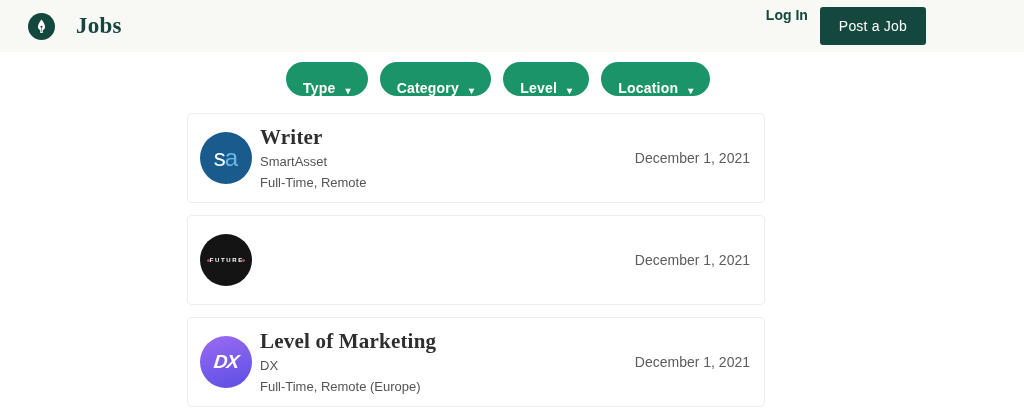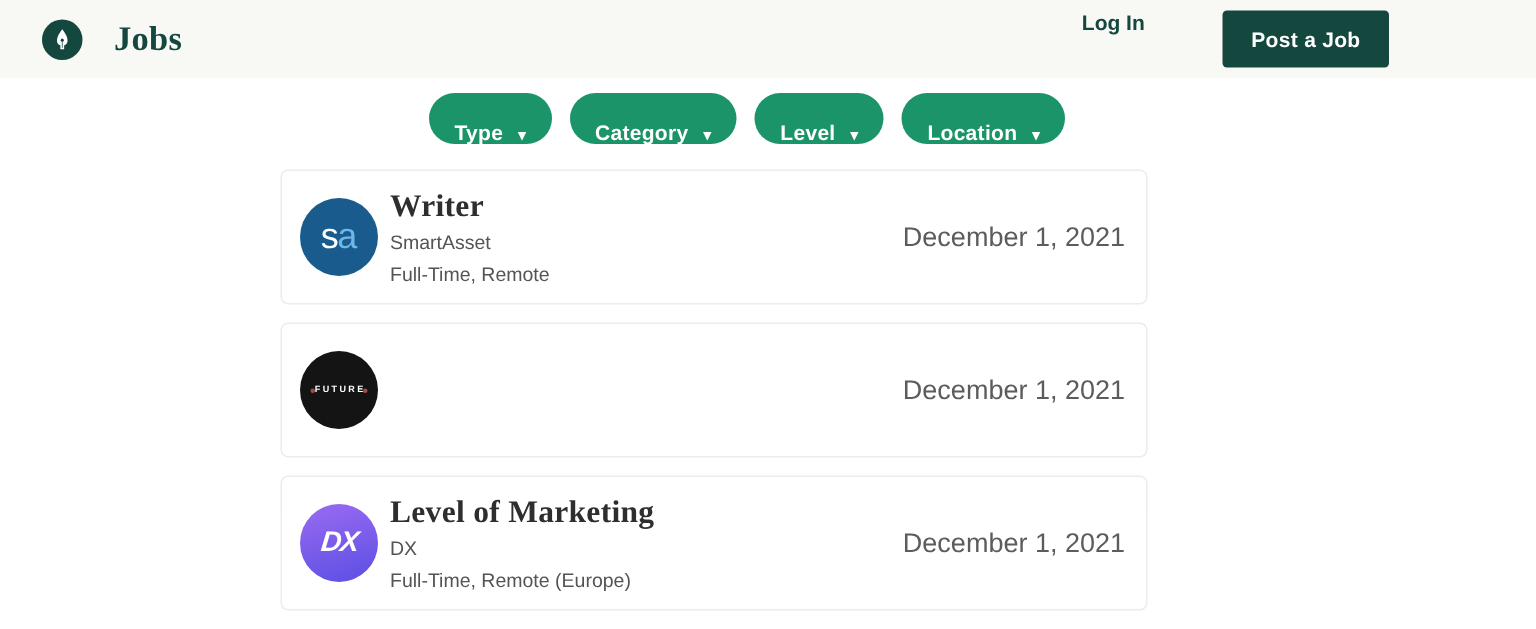--- a/index.html
+++ b/index.html
@@ -49,26 +49,25 @@
     color: var(--dark-green, #14473E);
     text-decoration: none;
     cursor: pointer;
   }
   .post-job-btn {
     background: var(--dark-green, #14473E);
     color: #ffffff;
     border: none;
     font-family: "Liberation Sans", sans-serif;
     font-size: 14px;
-    font-weight: 700;
+    font-weight: 400;
     padding: 11px 19px;
     border-radius: 3px;
     cursor: pointer;
     letter-spacing: 0.2px;
-    margin-left: 40px;
   }
 
   
   .filter-bar {
     margin: 10px 0 0 286px;
     display: flex;
     gap: 12px;
   }
   .pill {
     background: var(--accent-green, #1B9469);
@@ -157,21 +156,21 @@
     color: var(--muted-text, #545454);
     margin-top: 5px;
   }
   .job-meta {
     font-size: 13px;
     color: var(--muted-text, #545454);
     margin-top: 6px;
   }
   .job-date {
     margin-left: auto;
-    font-size: 18px;
+    font-size: 14px;
     color: #5C5C5C;
     white-space: nowrap;
   }
 </style>
 </head>
 <body>
 
 <header class="header">
   <div class="brand">
     <span class="brand-icon">

